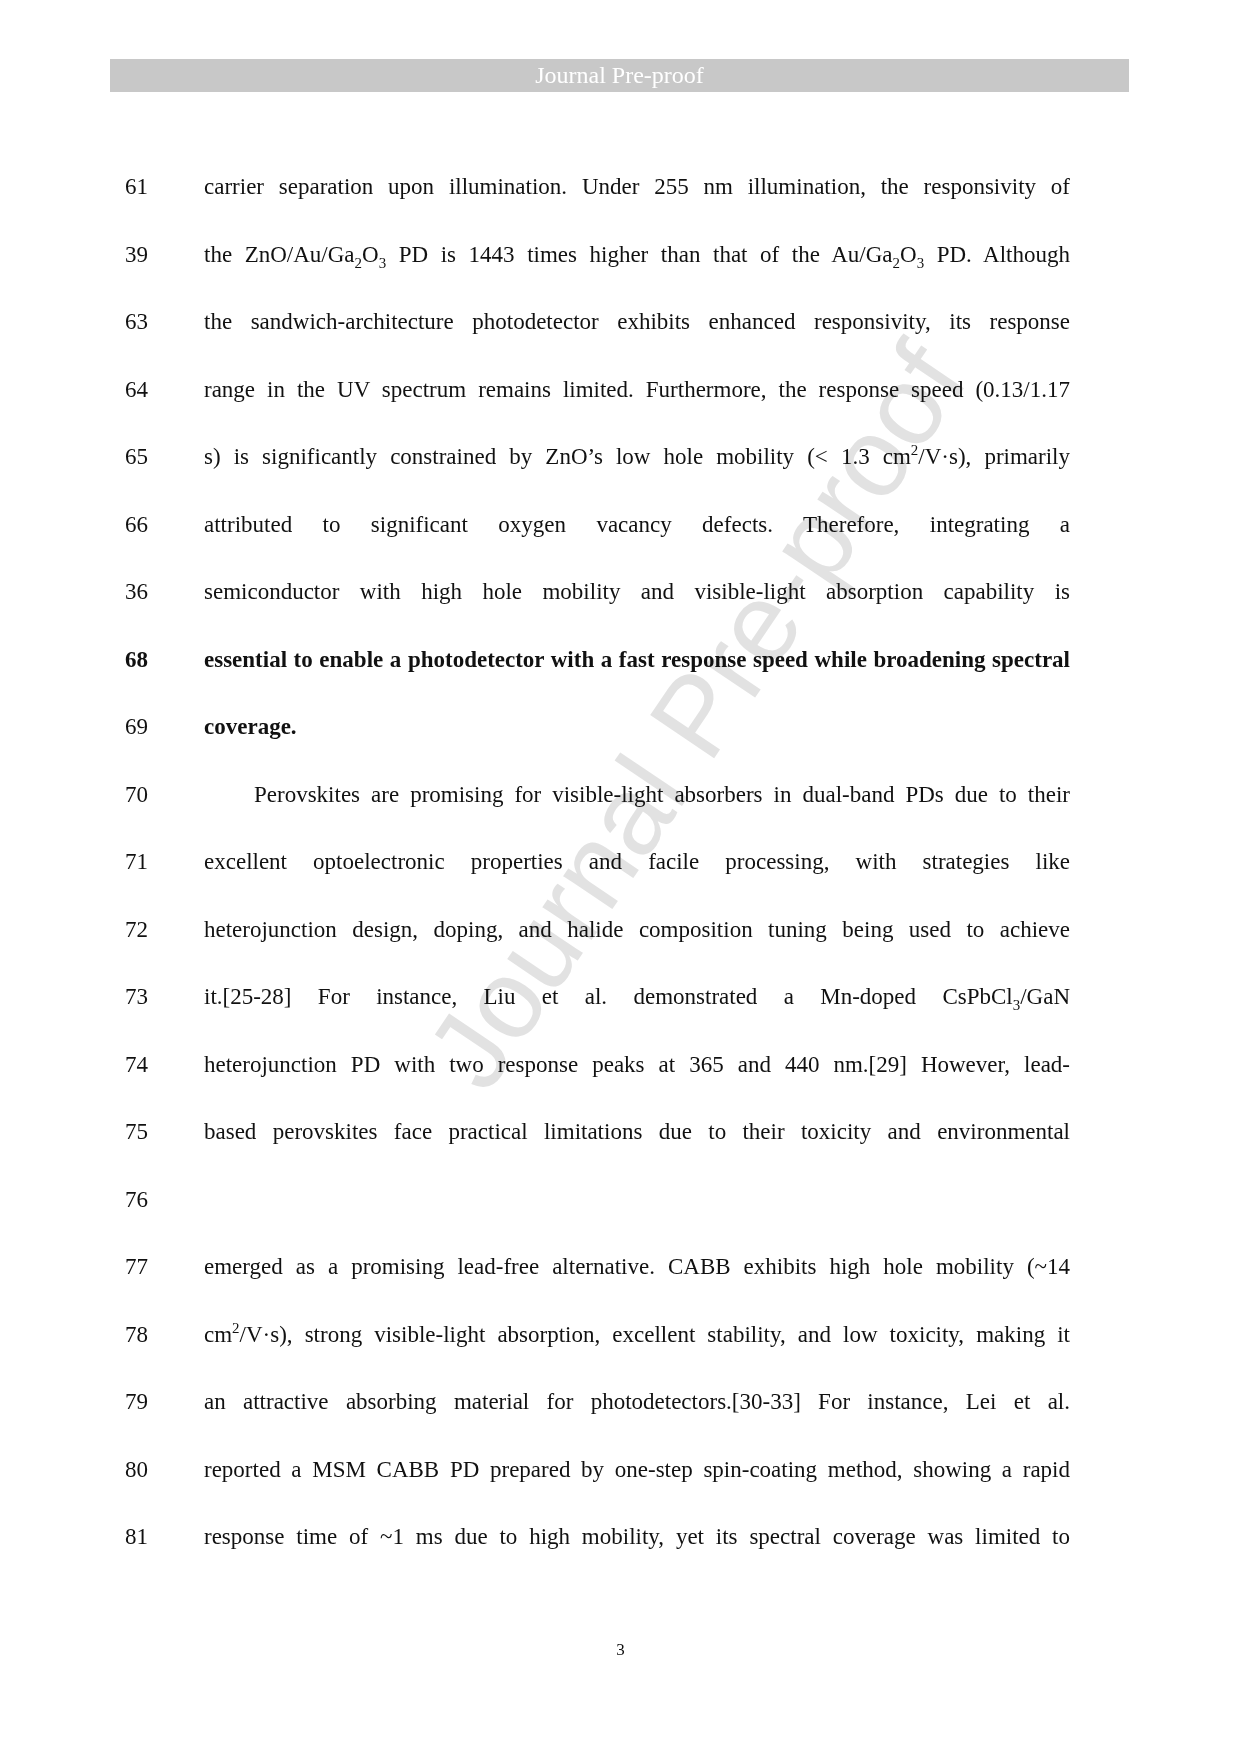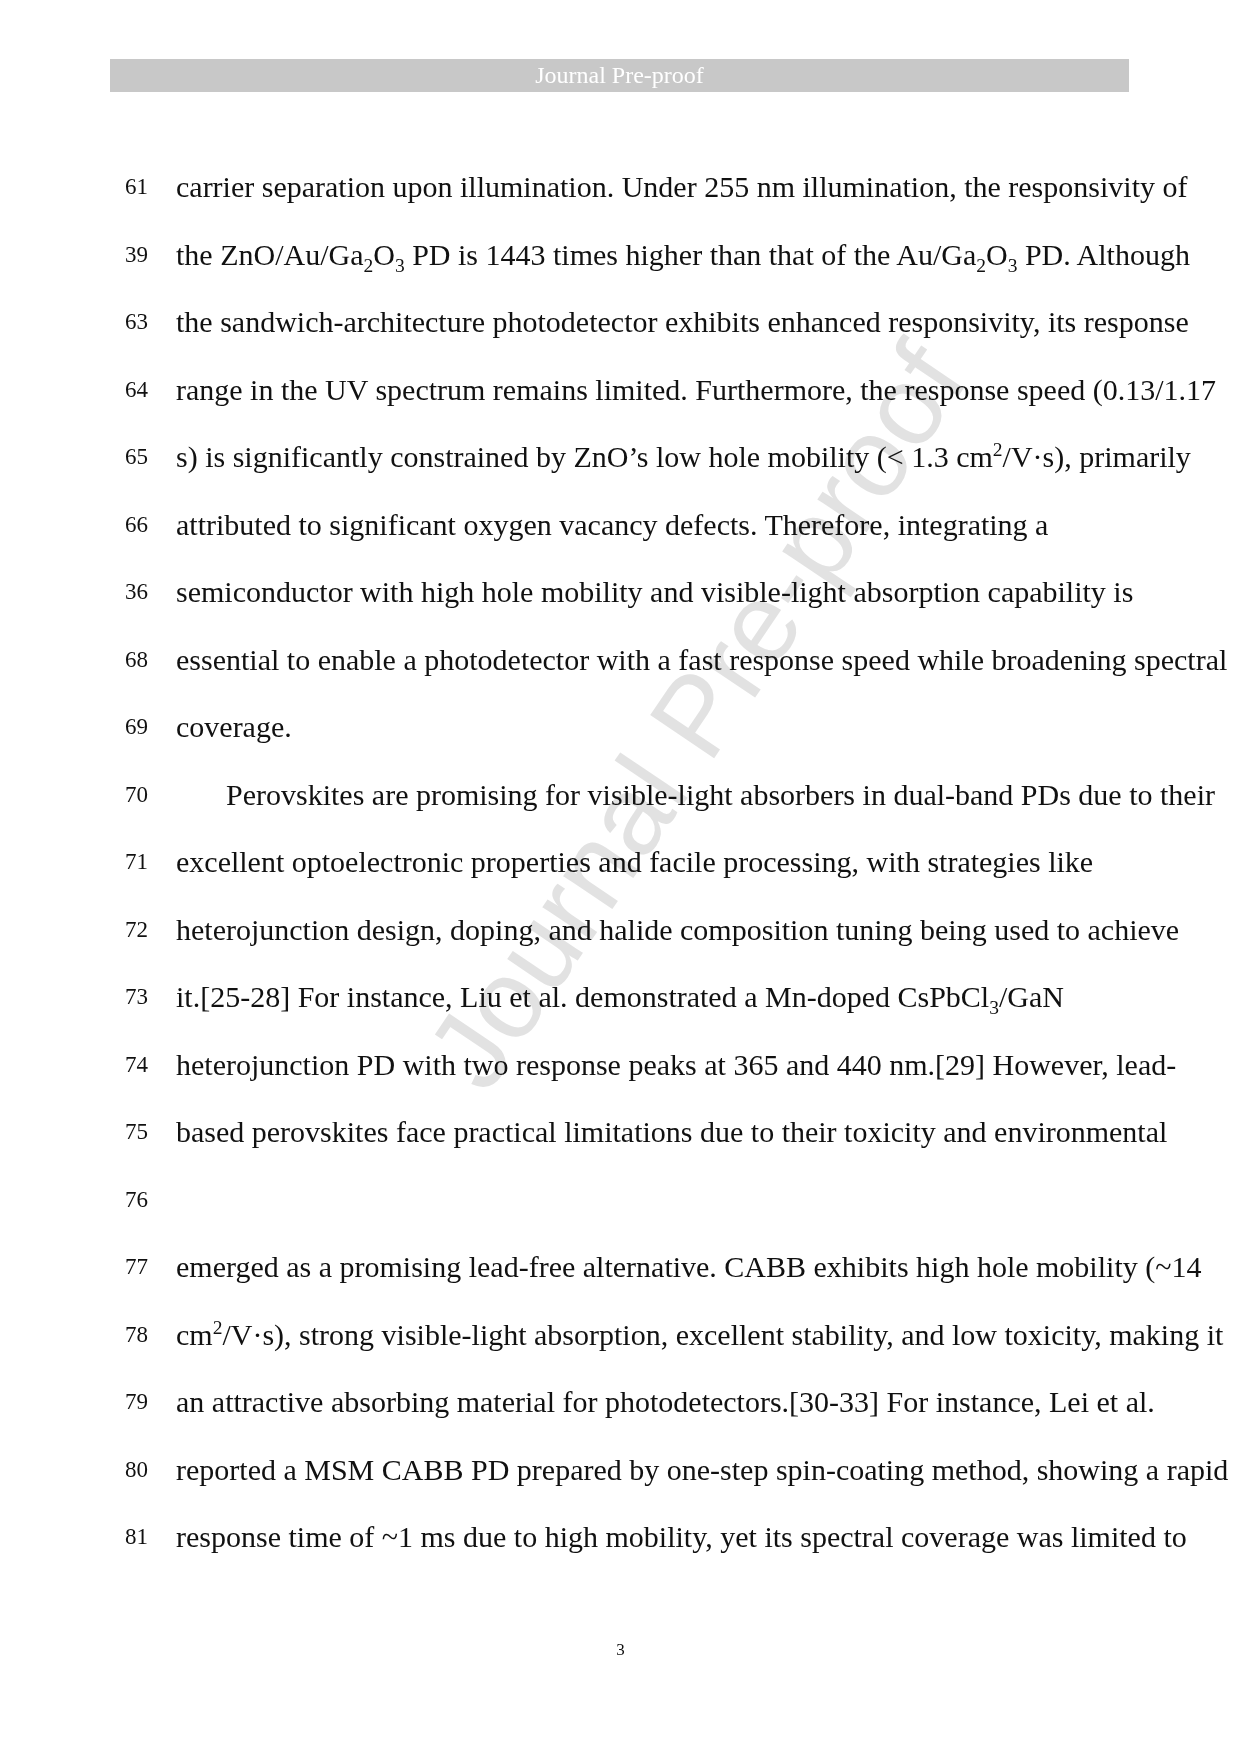--- a/index.html
+++ b/index.html
@@ -7,23 +7,23 @@
          font-family:"Liberation Serif","DejaVu Serif",serif; color:#111; }
   .header-bar { position:absolute; left:110px; top:59px; width:1019px; height:33px;
                 background:#c8c8c8; display:flex; align-items:center; justify-content:center; }
   .header-bar span { color:#ffffff; font-size:24px; line-height:33px; }
   .watermark { position:absolute; left:300px; top:720px; font-family:"Liberation Sans","DejaVu Sans",sans-serif;
                font-size:112px; color:#e2e2e2; transform:rotate(-56deg); transform-origin:center;
                white-space:nowrap; z-index:0; pointer-events:none; width:700px; text-align:center; }
   .lines { position:absolute; left:0; top:0; width:100%; z-index:1; }
   .line { position:absolute; left:0; height:30px; width:1202px; }
   .ln { position:absolute; left:125px; font-size:23px; line-height:30px; }
-  .tx { position:absolute; left:176px; width:866px; font-size:30px; line-height:30px;
+  .tx { position:absolute; left:204px; width:866px; font-size:23px; line-height:30px;
         white-space:nowrap; text-align:justify; text-align-last:justify; }
-  .tx.last { text-align-last:left; }
+  .tx.last { text-align-last:left;font-weight:bold; }
   .tx.indent { padding-left:50px; width:816px; }
   .page-num { position:absolute; top:1640px; left:0; width:1241px; text-align:center; font-size:17px; z-index:1; }
   sub, sup { font-size:0.65em; line-height:0; }
 </style>
 </head>
 <body>
 
 <div class="header-bar">
   <span>Journal Pre-proof</span>
 </div>
@@ -52,21 +52,21 @@
       <span class="tx">s) is significantly constrained by ZnO’s low hole mobility (&lt; 1.3 cm<sup>2</sup>/V·s), primarily</span>
     </div>
     <div class="line" style="top: 509.5px;">
       <span class="ln">66</span>
       <span class="tx">attributed to significant oxygen vacancy defects. Therefore, integrating a</span>
     </div>
     <div class="line" style="top: 577px;">
       <span class="ln">36</span>
       <span class="tx">semiconductor with high hole mobility and visible-light absorption capability is</span>
     </div>
-    <div class="line" style="top: 644.5px;">
+    <div class="line" style="top: 644.5px; font-weight: bold;">
       <span class="ln">68</span>
       <span class="tx">essential to enable a photodetector with a fast response speed while broadening spectral</span>
     </div>
     <div class="line" style="top: 712px;">
       <span class="ln">69</span>
       <span class="tx last">coverage.</span>
     </div>
     <div class="line" style="top: 779.5px;">
       <span class="ln">70</span>
       <span class="tx indent">Perovskites are promising for visible-light absorbers in dual-band PDs due to their</span>

